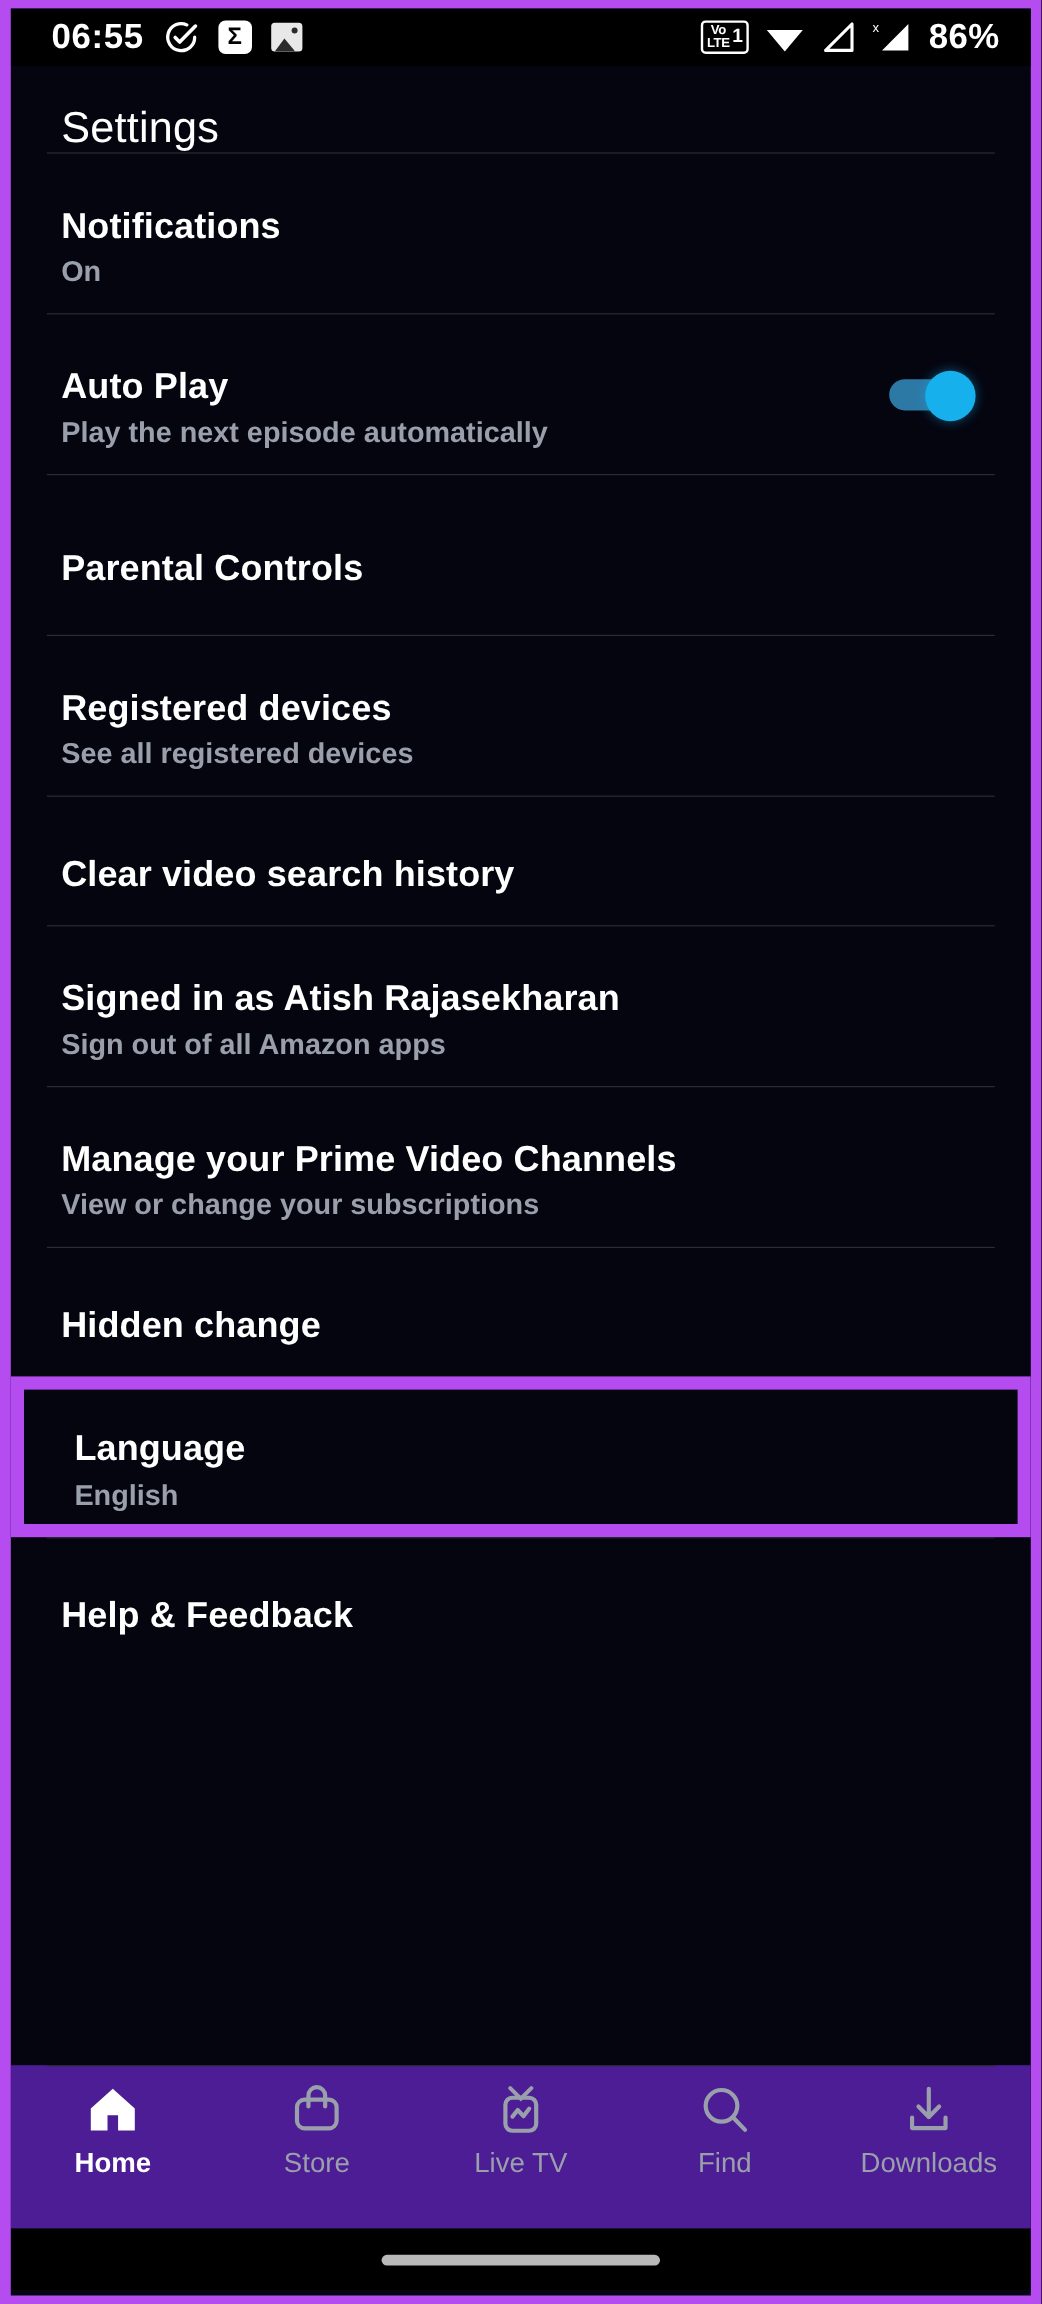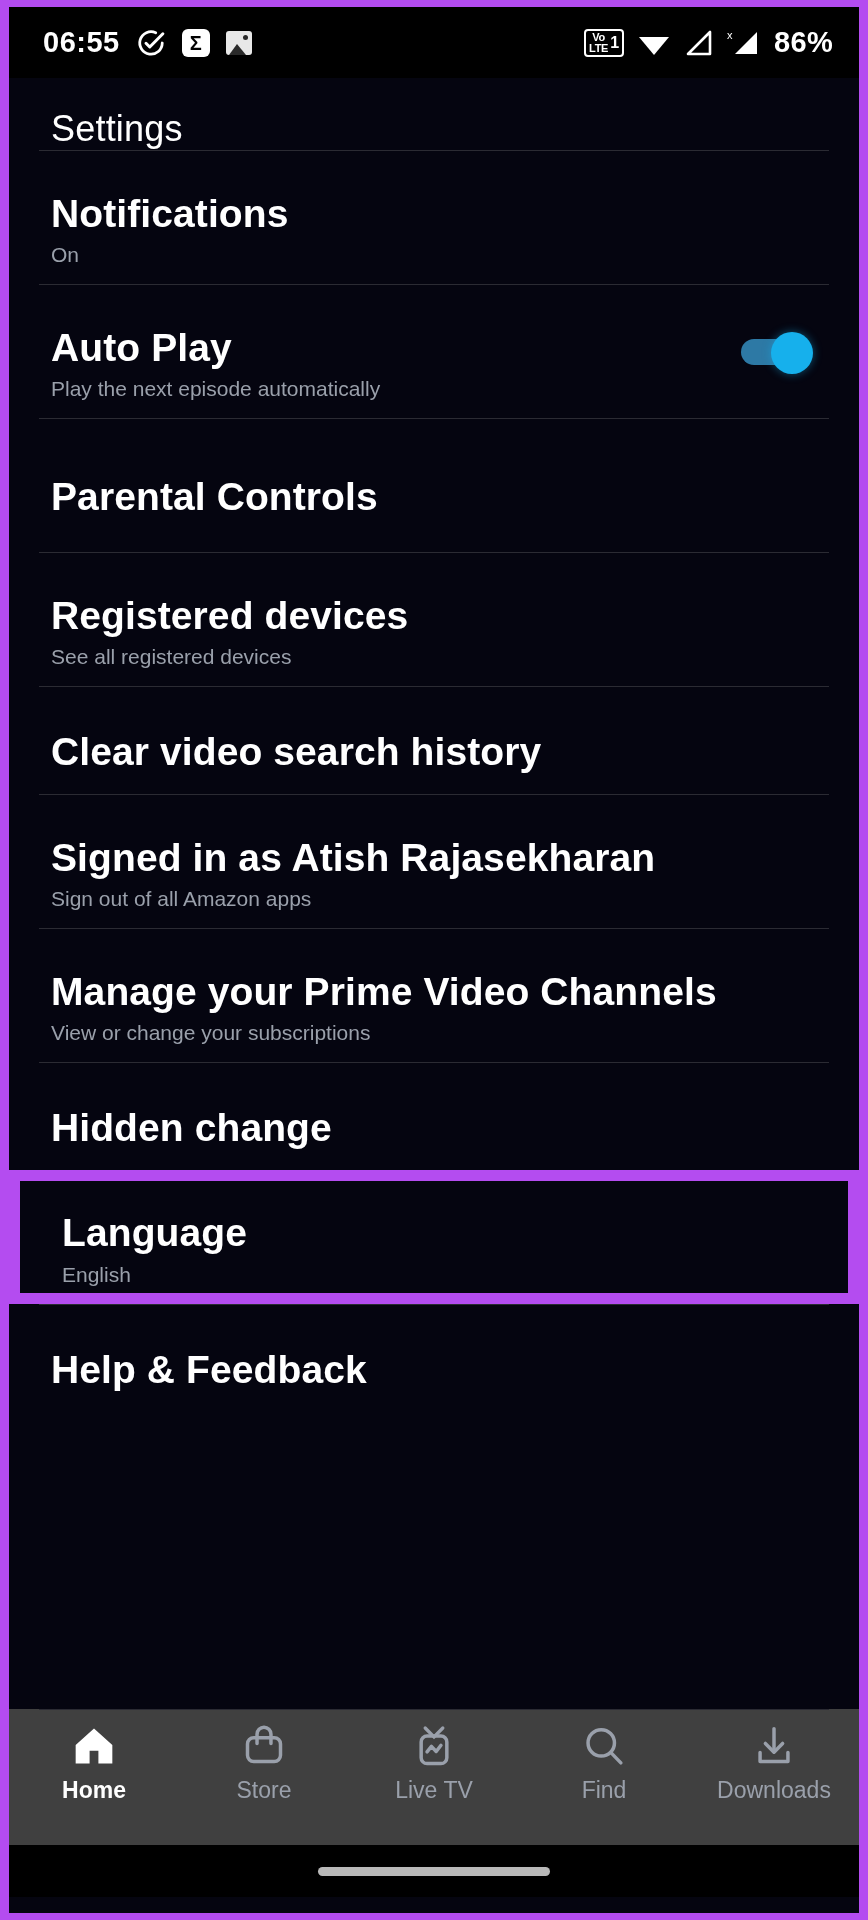--- a/index.html
+++ b/index.html
@@ -18,21 +18,21 @@
     width:868px; height:1920px;
     background:#050510;
     border:7px solid #b44cf0;
     border-left-width:9px;
     border-right-width:9px;
     overflow:hidden;
   }
 
   
   .statusbar{
-    height:71px;
+    height:48px;
     background:#000;
     display:flex;
     align-items:center;
     padding:0 26px 0 34px;
     color:#fff;
   }
   .sb-left{ display:flex; align-items:center; gap:16px; }
   .sb-right{ display:flex; align-items:center; gap:13px; margin-left:auto; }
   .sb-time{
     font-size:29px; font-weight:700; letter-spacing:.5px;
@@ -88,30 +88,30 @@
   .row{
     position:relative;
     display:flex;
     align-items:center;
     min-height:133px;
     padding:0 30px 0 42px;
   }
   .row .texts{ flex:1 1 auto; }
   .row .title{
     color:#ffffff;
-    font-size:39px;
+    font-size:30px;
     font-weight:700;
     letter-spacing:.1px;
     line-height:1.15;
     margin-top:24px;
   }
   .row .sub{
     color:#9aa0ab;
-    font-size:21px;
-    font-weight:400;
+    font-size:24px;
+    font-weight:700;
     margin-top:7px;
     line-height:1.15;
   }
   .row.single{ min-height:107px; }
 
   
   .toggle{
     width:72px;height:40px;position:relative;flex:0 0 auto;
     margin-right:16px;
   }
@@ -128,22 +128,22 @@
   
   .highlight-wrap{
     border:11px solid #b44cf0;
     margin:0 0px;
   }
   .highlight-wrap .row{ min-height:112px; }
 
   
   .bottomnav{
     position:absolute;
-    left:0;right:0;bottom:16px;
-    background:#404040;
+    left:0;right:0;bottom:4px;
+    background:#4c1d95;
   }
   .nav{
     display:flex;
     height:135px;
     align-items:flex-start;
     padding-top:14px;
   }
   .nav .item{
     flex:1 1 0;
     display:flex;

